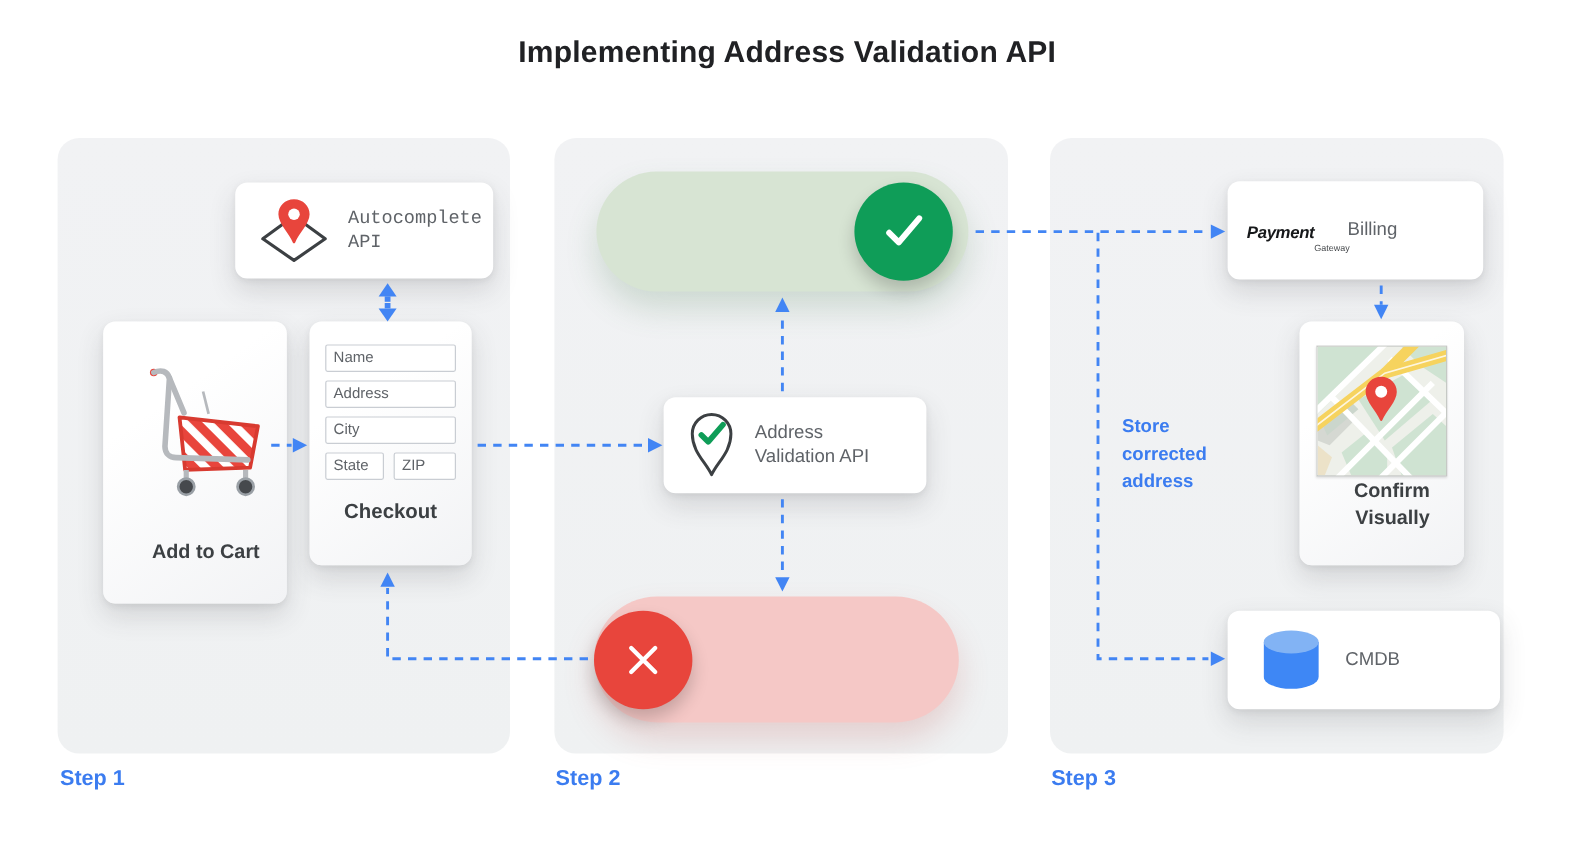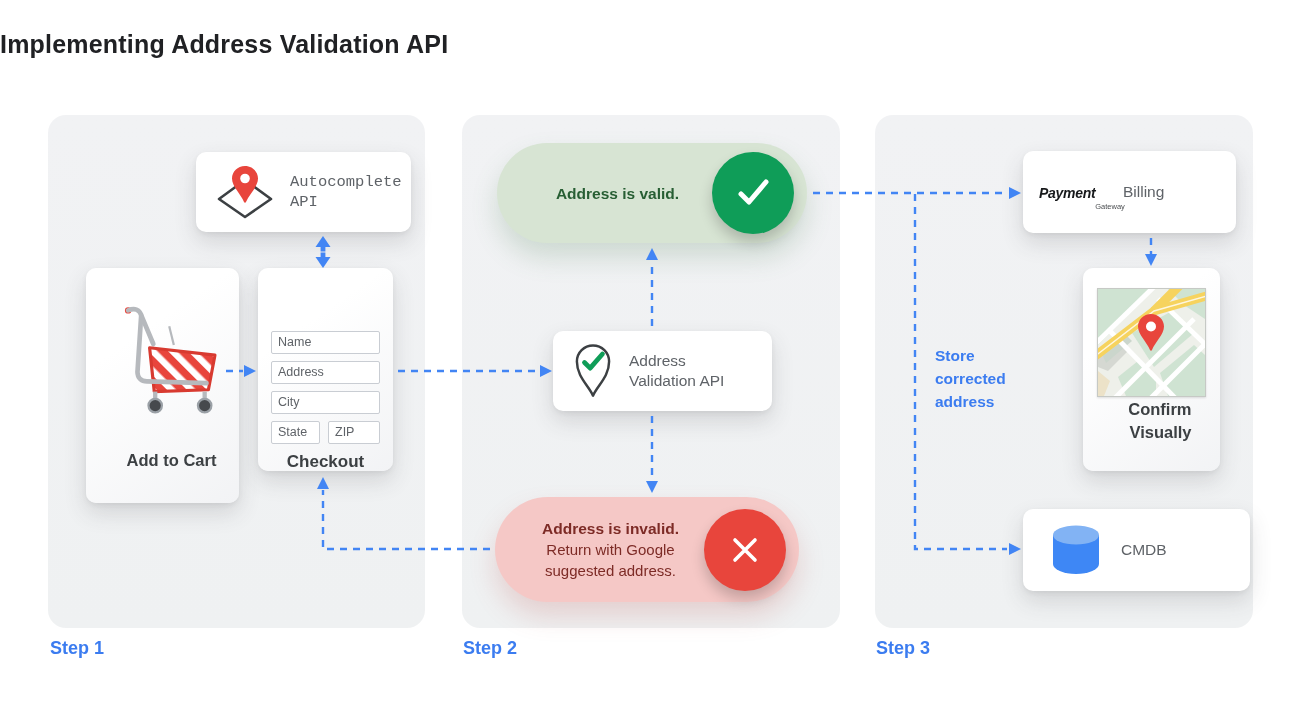--- a/index.html
+++ b/index.html
@@ -3,21 +3,21 @@
 <meta charset="utf-8">
 <style>
   html,body { margin:0; padding:0; background:#ffffff; }
   .stage {
     position:relative; width:1312px; height:704px; overflow:hidden;
     background:#ffffff; font-family:"Liberation Sans", sans-serif;
     -webkit-font-smoothing:antialiased;
   }
   .title {
     position:absolute; left:0; top:30px; width:100%;
-    font-size:25px; font-weight:bold; color:#202124;
+    text-align:center; font-size:25px; font-weight:bold; color:#202124;
     letter-spacing:.2px;
   }
   .panel {
     position:absolute; top:115px; height:513px;
     background:linear-gradient(180deg,#f1f2f4 0%,#eff1f2 100%);
     border-radius:18px;
   }
   #panel-1 { left:48px;  width:377px; }
   #panel-2 { left:462px; width:378px; }
   #panel-3 { left:875px; width:378px; }
@@ -36,21 +36,21 @@
 
   .tile {
     display:flex; flex-direction:column; align-items:center;
     background:linear-gradient(145deg,#ffffff 30%,#f2f3f5 100%);
   }
   .tile-label {
     font-size:16.5px; font-weight:bold; color:#3c4043; text-align:right; line-height:1.35;
   }
 
   
-  .fields { width:100%; box-sizing:border-box; padding:19px 13px 0 13px;margin-top:44px; }
+  .fields { width:100%; box-sizing:border-box; padding:19px 13px 0 13px; }
   .field {
     border:1px solid #c9cdd3; background:#fff; border-radius:2px;
     height:21px; line-height:21px; font-size:12.5px; color:#5f6368;
     padding:0 6px; margin-bottom:7px;
   }
   .field-row { display:flex; gap:8px; }
   .field-state { width:35px; } .field-zip { flex:1; }
 
   
   .pill {
@@ -153,34 +153,29 @@
   <div class="card api-card" style="left:553px; top:331px; width:197px; height:80px; padding-left:22px; gap:18px;">
     <svg width="36" height="56" viewBox="0 0 38 58">
       <path d="M19 55 C14 44 2 35 2 19 A17 17 0 1 1 36 19 C36 35 24 44 19 55 Z" fill="#ffffff" stroke="#3c4043" stroke-width="2.6" stroke-linejoin="round"></path>
       <path d="M10 20 L16 26 L29 11" fill="none" stroke="#0f9d58" stroke-width="5" stroke-linecap="round" stroke-linejoin="round"></path>
     </svg>
     <div class="api-label" style="width:110px;">Address Validation API</div>
   </div>
 
   <div class="pill pill-valid">
     <div class="pill-text">
-      <div class="pill-title">Address is valid.</div>
     </div>
     <div class="status-circle circle-green">
       <svg width="40" height="34" viewBox="0 0 40 34">
         <path d="M8 18 L16 26 L33 6" fill="none" stroke="#ffffff" stroke-width="5" stroke-linecap="round" stroke-linejoin="round"></path>
       </svg>
     </div>
   </div>
 
   <div class="pill pill-invalid">
-    <div class="pill-text" style="max-width:214px; margin:0 auto;">
-      <div class="pill-title">Address is invalid.</div>
-      <div>Return with Google suggested address.</div>
-    </div>
     <div class="status-circle circle-red">
       <svg width="30" height="30" viewBox="0 0 30 30">
         <path d="M5 5 L25 25 M25 5 L5 25" fill="none" stroke="#ffffff" stroke-width="3.6" stroke-linecap="round"></path>
       </svg>
     </div>
   </div>
 
   <div class="card api-card" style="left:1023px; top:151px; width:197px; height:82px; padding-left:16px; gap:26px;">
     <div class="pg-logo">
       <svg width="38" height="38" viewBox="0 0 44 44">

